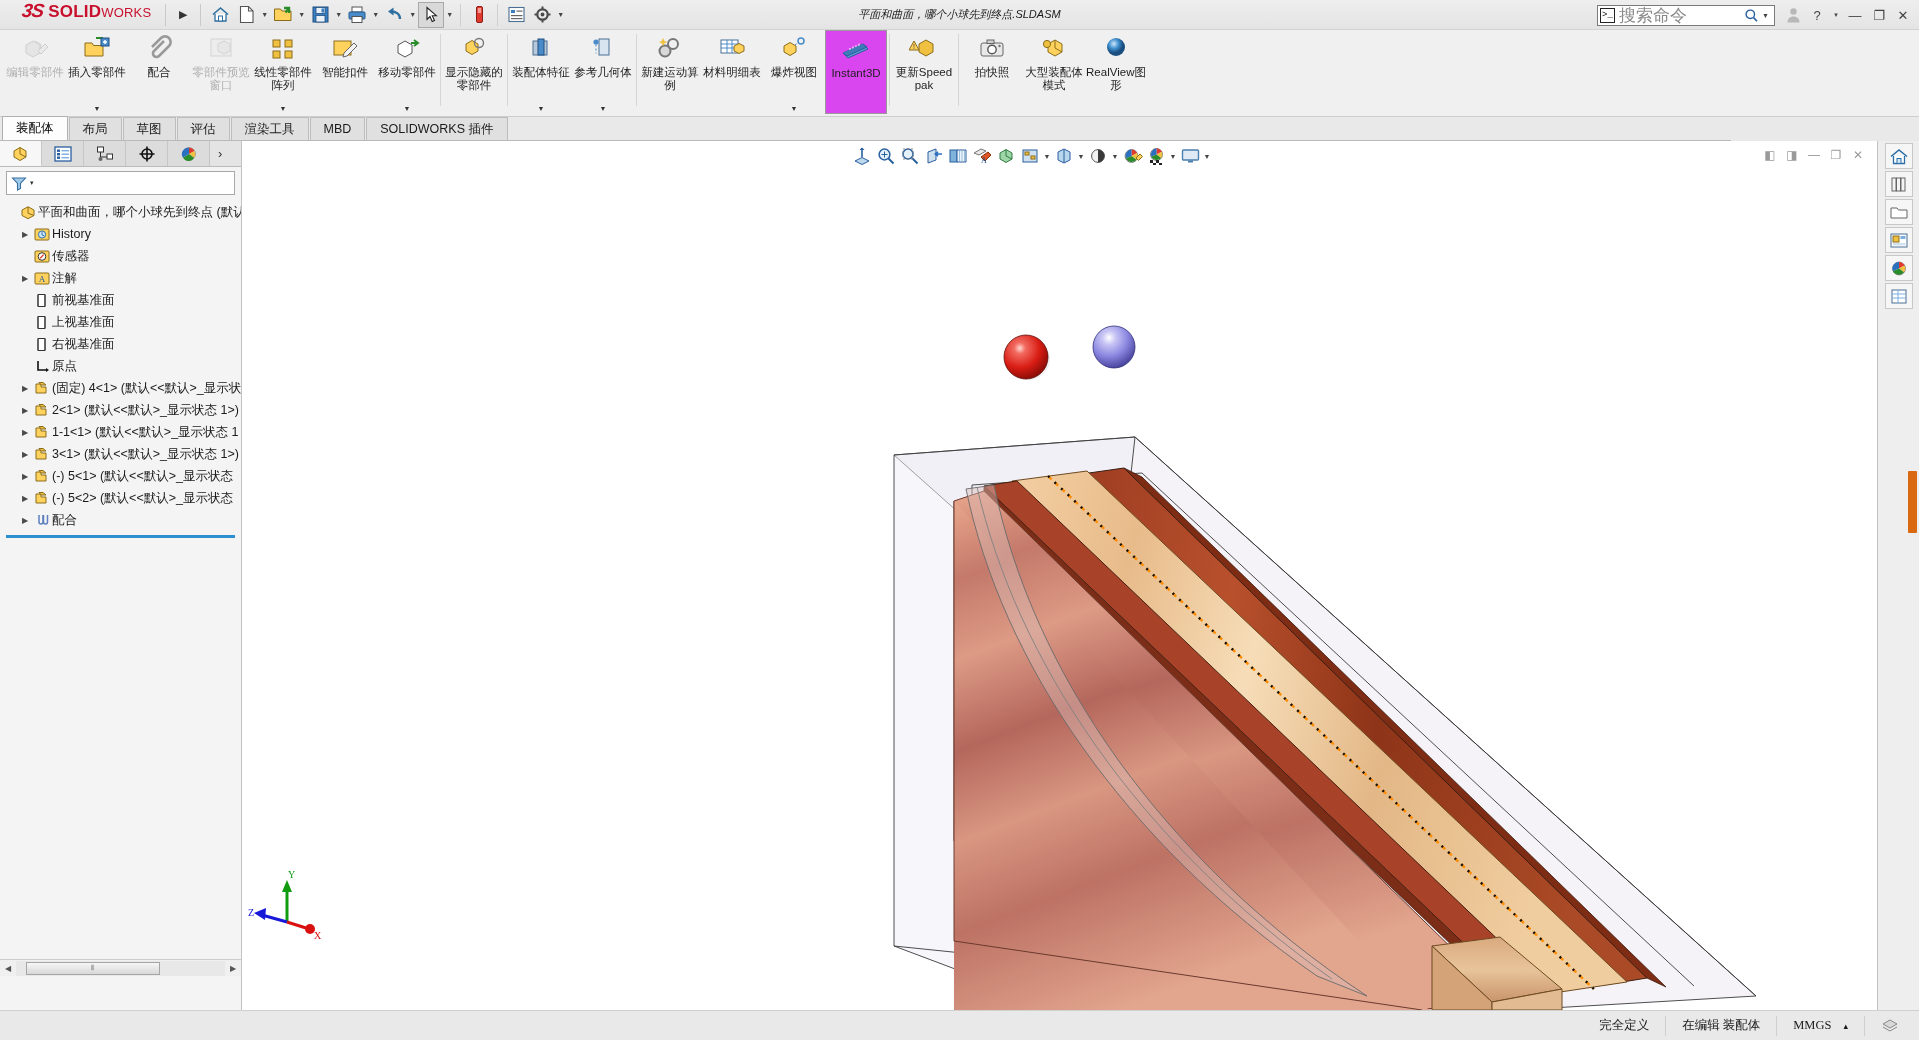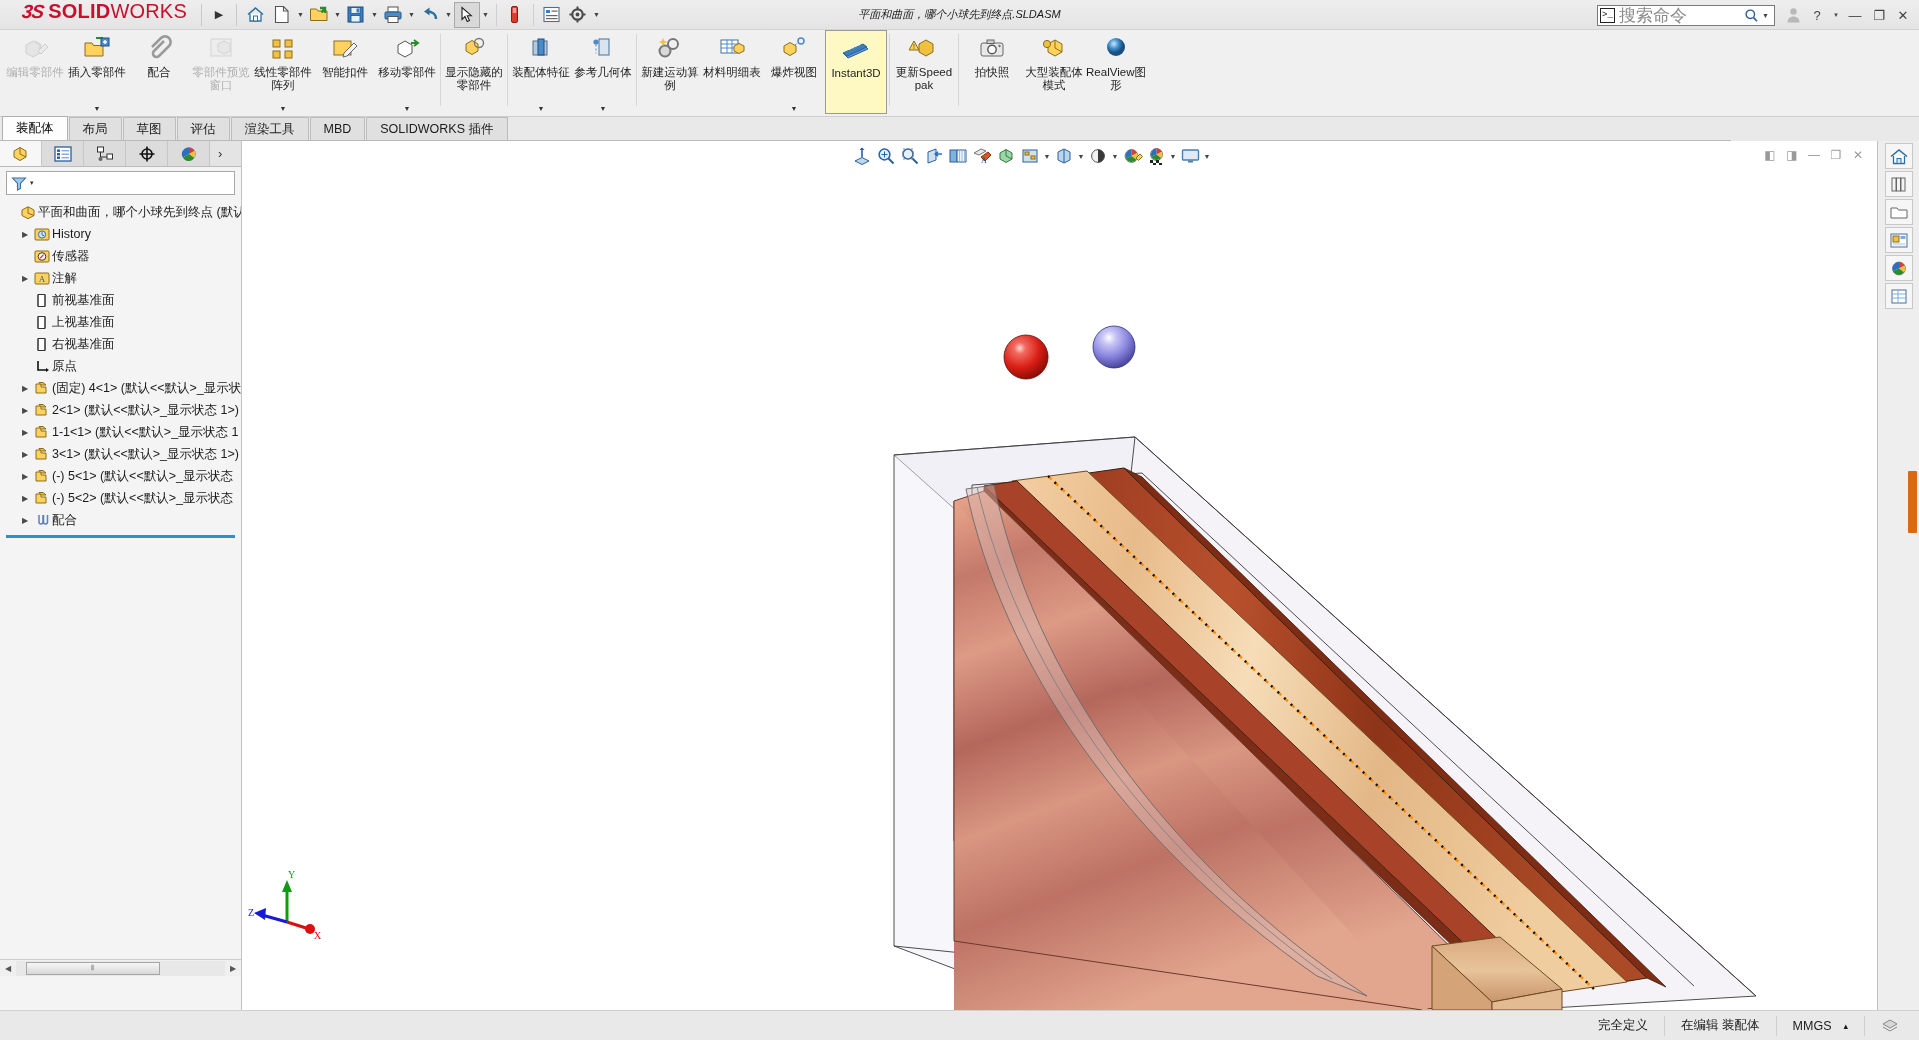--- a/index.html
+++ b/index.html
@@ -20,22 +20,22 @@
     display: flex; align-items: center;
   }
   .sw-logo {
     display: flex; align-items: baseline; padding-left: 22px; padding-right: 8px;
     height: 30px;
   }
   .sw-mark {
     font-size: 19px; font-weight: bold; color: #c8102e; font-style: italic;
     letter-spacing: -1px; transform: skewX(-8deg); margin-right: 5px;
   }
-  .sw-solid { font-size: 20px; font-weight: bold; color: #c8102e; letter-spacing: .2px;}
-  .sw-works { font-size: 20px; font-weight: normal; color: #c8102e; letter-spacing: .2px;}
+  .sw-solid { font-size: 17px; font-weight: bold; color: #c8102e; letter-spacing: .2px;}
+  .sw-works { font-size: 13px; font-weight: normal; color: #c8102e; letter-spacing: .2px;}
   .logo-sep { width:1px; height:22px; background:#c9c9c9; margin:0 6px; }
   .menu-arrow {
     width: 22px; height: 26px; display:flex; align-items:center; justify-content:center;
     color:#333; font-size: 11px;
   }
   .tb-sep { width:1px; height:22px; background:#cfcfcf; margin:0 5px; }
   .tb-group { display:flex; align-items:center; height:30px; }
   .tb-btn {
     width: 26px; height: 26px; display:flex; align-items:center; justify-content:center;
     position: relative;
@@ -69,21 +69,21 @@
   .ribbon {
     position:absolute; top:30px; left:0; width:1919px; height:87px;
     background:#f0f0f0; border-bottom:1px solid #cdcdcd;
     display:flex; align-items:flex-start; padding-left:4px;
   }
   .rb-item {
     width: 62px; min-height: 84px; display:flex; flex-direction:column;
     align-items:center; padding-top:4px; position:relative;
   }
   .rb-item.wide { width: 64px; }
-  .rb-item.active { background:#fef9c3; border:1px solid #9a9a9a; height:84px;}
+  .rb-item.active { background:#d946ef; border:1px solid #9a9a9a; height:84px;}
   .rb-icon { height:30px; display:flex; align-items:center; justify-content:center; }
   .rb-label {
     font-size: 11.5px; color:#1e1e1e; text-align:center; line-height:1.12;
     margin-top:2px; width:60px; word-break:break-all;
   }
   .rb-item.disabled .rb-label { color:#b0b0b0; }
   .rb-item.disabled .rb-icon { opacity:.32; }
   .rb-drop { font-size:7px; color:#333; position:absolute; bottom:2px; }
   .rb-sep { width:1px; height:72px; background:#d6d6d6; margin:4px 2px 0 2px; }
 
@@ -183,21 +183,21 @@
     font-size:12.5px; color:#1a1a1a; background:#e0e0e0; border:1px solid #bdbdbd;
     border-bottom:none; margin-right:1px;}
   .btab.active { background:#fff; height:21px; }
   .statusbar {
     position:absolute; bottom:0; left:0; width:1919px; height:30px;
     background:#e9e9e9; border-top:1px solid #d0d0d0;
     display:flex; align-items:center; justify-content:flex-end;
     font-size:12.5px; color:#1a1a1a;
   }
   .st-item { padding:0 16px; height:20px; display:flex; align-items:center;
-    border-left:1px solid #cfcfcf; }
+    border-left:1px solid #cfcfcf;font-family:Liberation Serif, serif; }
   .st-item.first { border-left:none; }
 </style>
 </head>
 <body>
 
 <div id="app">
 
   <div class="titlebar">
     <div class="sw-logo">
       <span class="sw-mark">3S</span>

